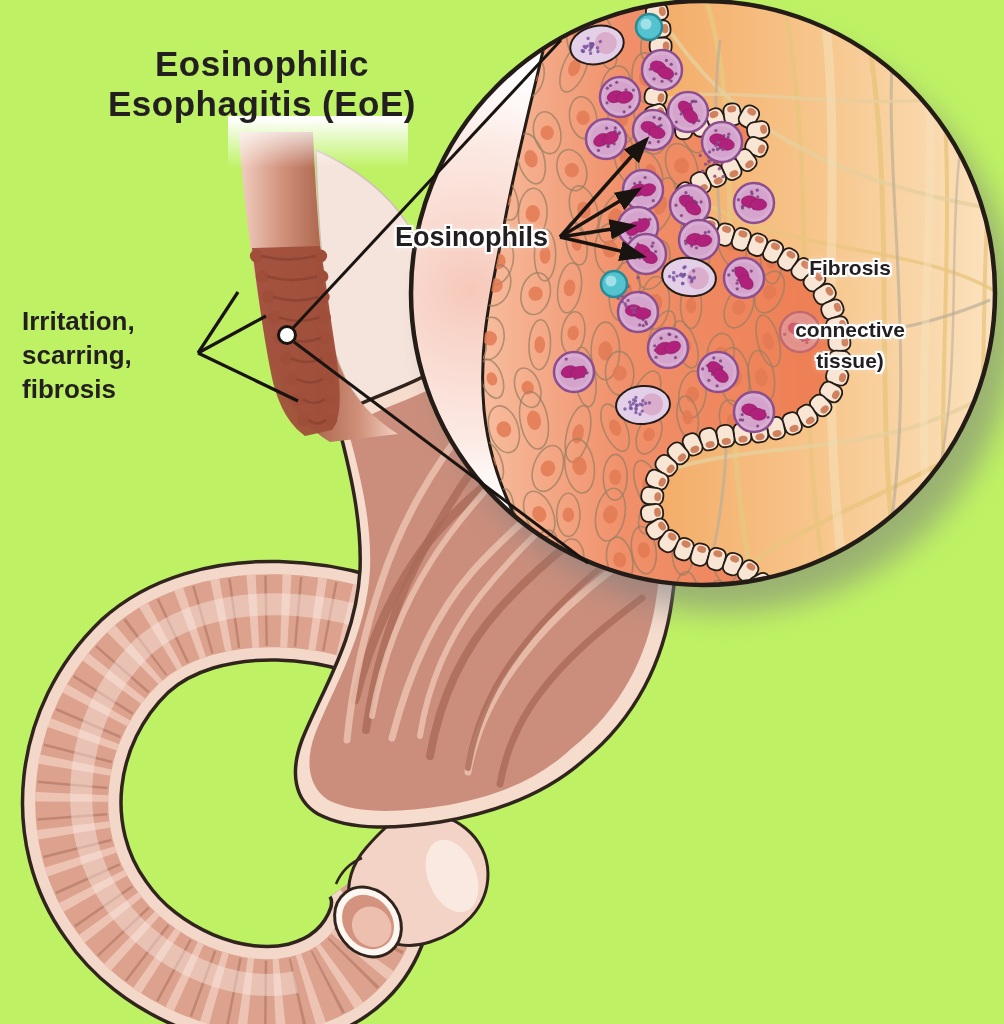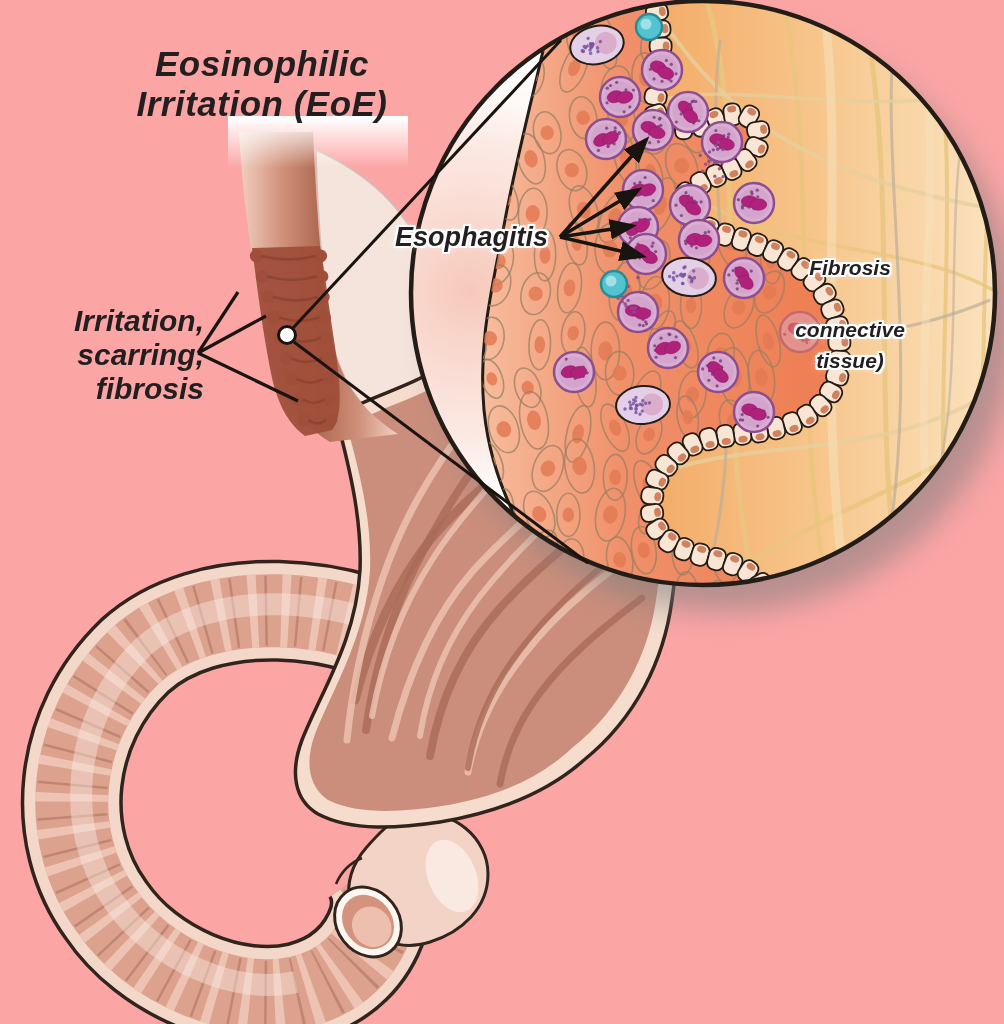--- a/index.html
+++ b/index.html
@@ -1,23 +1,23 @@
 <!DOCTYPE html>
 <html><head>
 <meta charset="utf-8">
 <style>
   html,body{margin:0;padding:0;background:#fff;}
-  #stage{position:relative;width:1004px;height:1024px;background:#fca5a5;overflow:hidden;
-         font-family:"Liberation Sans","DejaVu Sans",sans-serif;font-style:italic;}
+  #stage{position:relative;width:1004px;height:1024px;background:#bef264;overflow:hidden;
+         font-family:"Liberation Sans","DejaVu Sans",sans-serif;}
   #art{position:absolute;left:0;top:0;width:1004px;height:1024px;}
   .lbl{position:absolute;color:#231f20;font-weight:bold;z-index:5;}
   .halo{text-shadow:-2px -2px 0 #fff,2px -2px 0 #fff,-2px 2px 0 #fff,2px 2px 0 #fff,
         -2px 0 0 #fff,2px 0 0 #fff,0 -2px 0 #fff,0 2px 0 #fff,0 0 7px #fff;}
   #title{left:82px;top:44px;width:360px;font-size:35px;line-height:40px;text-align:center;letter-spacing:.5px;}
-  #irritation-label{left:34px;top:304px;width:170px;font-size:30px;line-height:34px;text-align:right;}
+  #irritation-label{left:22px;top:304px;width:170px;font-size:26px;line-height:34px;text-align:left;}
   #eosinophils-label{left:370px;top:222px;width:178px;font-size:27px;text-align:right;}
   #fibrosis-label{left:742px;top:252px;width:216px;font-size:21px;line-height:31px;text-align:center;}
 </style>
 </head>
 <body>
 
 <div id="stage">
 
 <svg id="art" viewBox="0 0 1004 1024">
   <defs>
@@ -1466,30 +1466,30 @@
       <line x1="560" y1="237" x2="646" y2="140" marker-end="url(#ah)"></line>
       <line x1="560" y1="237" x2="638" y2="190" marker-end="url(#ah)"></line>
       <line x1="560" y1="237" x2="632" y2="226" marker-end="url(#ah)"></line>
       <line x1="560" y1="237" x2="642" y2="256" marker-end="url(#ah)"></line>
     </g>
   </g>
 </svg>
 
 <div id="title" class="lbl">
   <span>Eosinophilic</span><br>
-  <span>Irritation (EoE)</span>
+  <span>Esophagitis (EoE)</span>
 </div>
 
 <div id="irritation-label" class="lbl">
   <span>Irritation,</span><br>
   <span>scarring,</span><br>
   <span>fibrosis</span>
 </div>
 
-<div id="eosinophils-label" class="lbl halo">Esophagitis</div>
+<div id="eosinophils-label" class="lbl halo">Eosinophils</div>
 
 <div id="fibrosis-label" class="lbl halo">
   <span>Fibrosis</span><br>
   <br>
   <span>connective</span><br>
   <span>tissue)</span>
 </div>
 
 </div>
 

